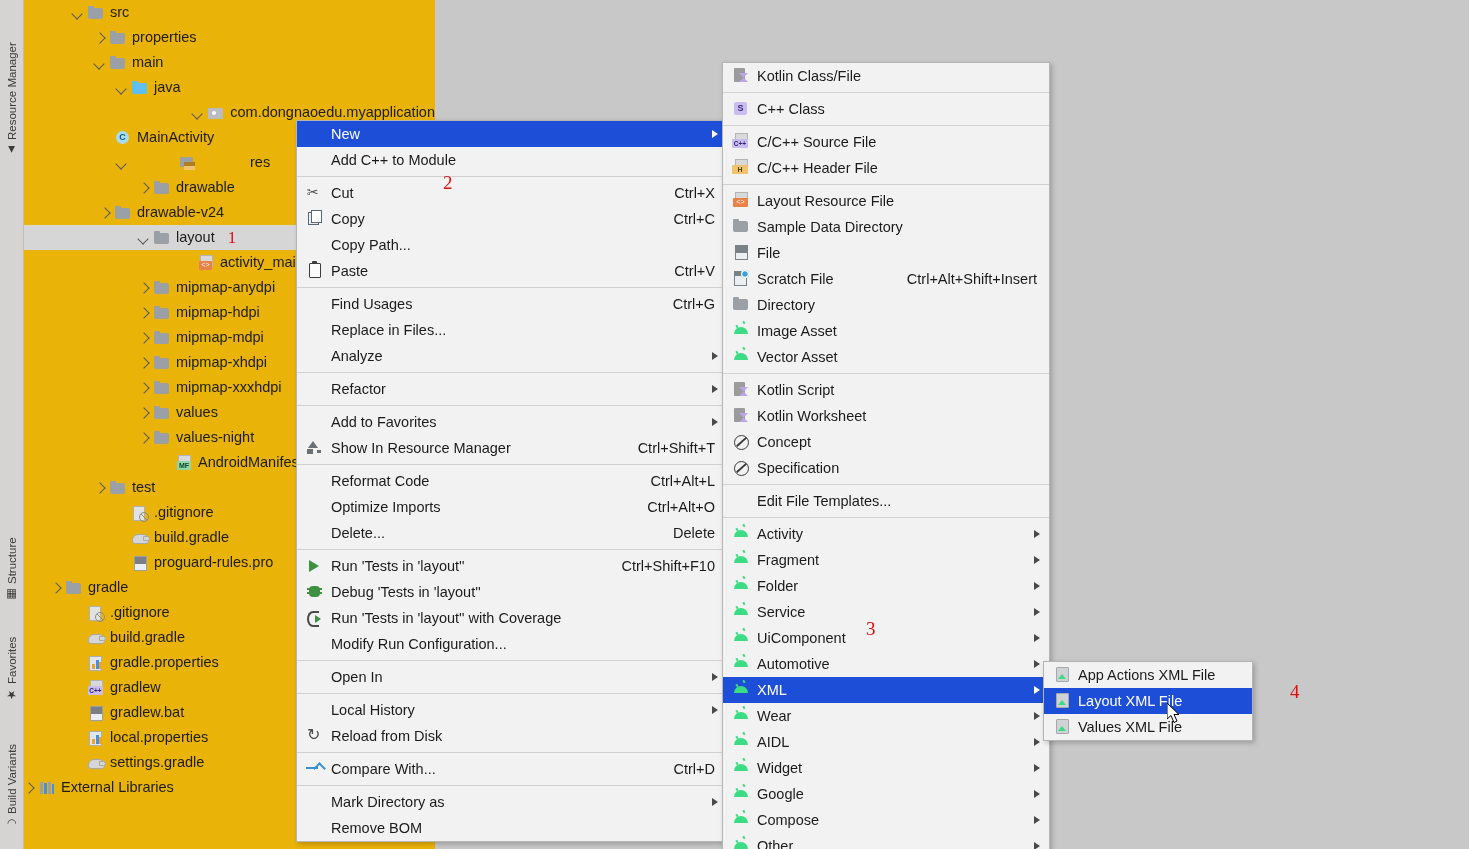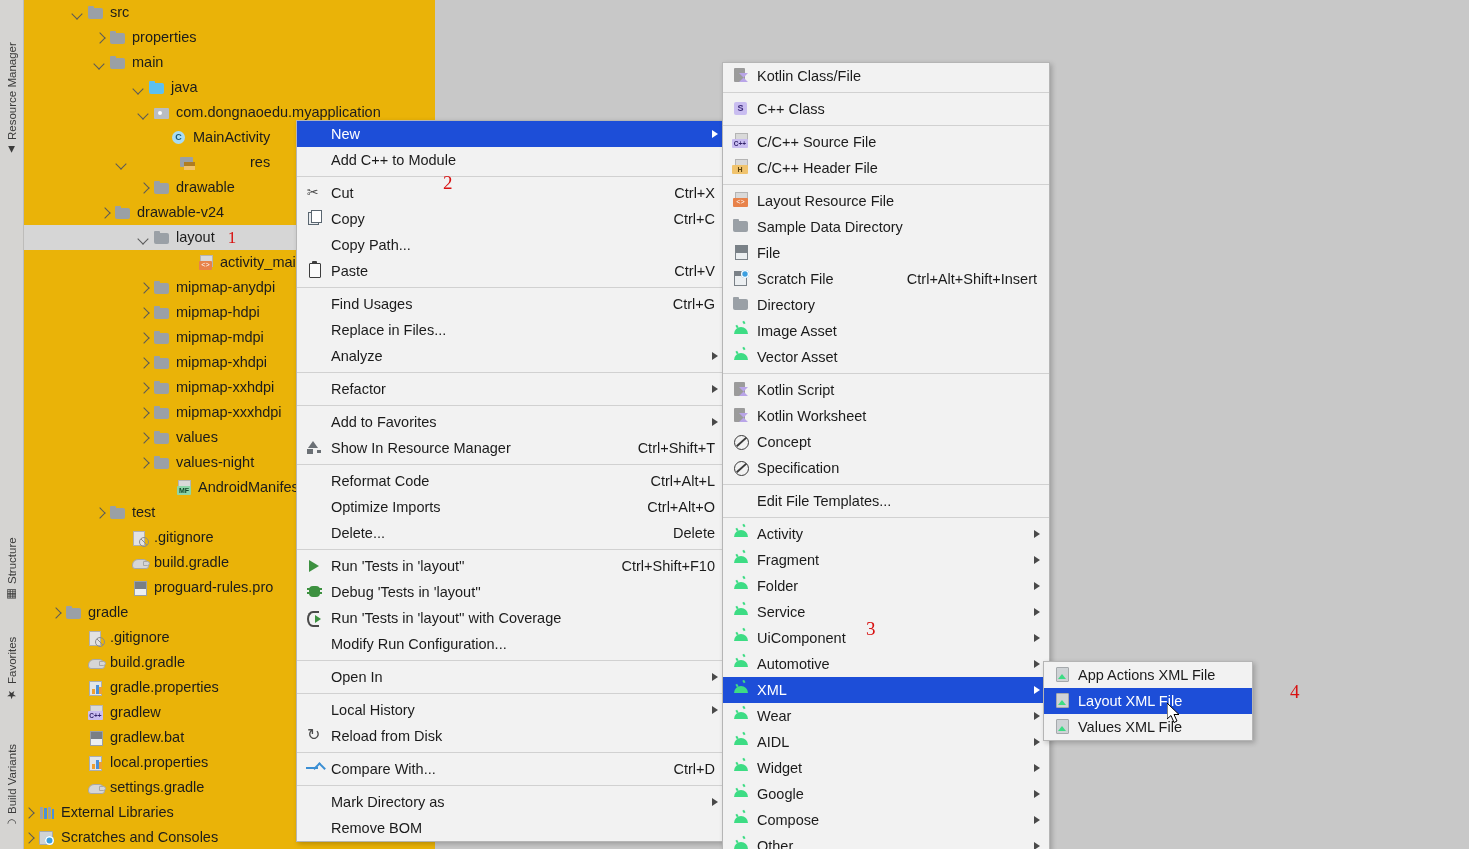--- a/index.html
+++ b/index.html
@@ -430,31 +430,31 @@
       <div class="trow" style="padding-left: 71px;">
         <span class="arrow right"></span>
         <span class="ticon ic-folder"></span>
         <span class="tlabel">properties</span>
       </div>
       <div class="trow" style="padding-left: 71px;">
         <span class="arrow down"></span>
         <span class="ticon ic-folder"></span>
         <span class="tlabel">main</span>
       </div>
-      <div class="trow" style="padding-left: 93px; margin-left: 17px;">
+      <div class="trow" style="padding-left: 93px;">
         <span class="arrow down"></span>
         <span class="ticon ic-folder-blue"></span>
         <span class="tlabel">java</span>
       </div>
-      <div class="trow" style="padding-left: 115px;">
+      <div class="trow" style="padding-left: 115px; justify-content: flex-end;">
         <span class="arrow down"></span>
         <span class="ticon ic-package"></span>
         <span class="tlabel">com.dongnaoedu.myapplication</span>
       </div>
-      <div class="trow" style="padding-left: 96px; margin-left: 36px;">
+      <div class="trow" style="padding-left: 76px;">
         <span class="arrow"></span>
         <span class="ticon ic-class"></span>
         <span class="tlabel">MainActivity</span>
       </div>
       <div class="trow" style="padding-left: 93px; gap: 48px;">
         <span class="arrow down"></span>
         <span class="ticon ic-folder-res"></span>
         <span class="tlabel">res</span>
       </div>
       <div class="trow" style="padding-left: 115px;">
@@ -494,25 +494,20 @@
         <span class="tlabel">mipmap-mdpi</span>
       </div>
       <div class="trow" style="padding-left: 115px;">
         <span class="arrow right"></span>
         <span class="ticon ic-folder"></span>
         <span class="tlabel">mipmap-xhdpi</span>
       </div>
       <div class="trow" style="padding-left: 115px;">
         <span class="arrow right"></span>
         <span class="ticon ic-folder"></span>
-        <span class="tlabel">mipmap-xxhdpi</span>
-      </div>
-      <div class="trow" style="padding-left: 115px;">
-        <span class="arrow right"></span>
-        <span class="ticon ic-folder"></span>
         <span class="tlabel">mipmap-xxxhdpi</span>
       </div>
       <div class="trow" style="padding-left: 115px;">
         <span class="arrow right"></span>
         <span class="ticon ic-folder"></span>
         <span class="tlabel">values</span>
       </div>
       <div class="trow" style="padding-left: 115px; align-items: center;">
         <span class="arrow right"></span>
         <span class="ticon ic-folder"></span>
@@ -580,25 +575,20 @@
       </div>
       <div class="trow" style="padding-left: 49px;">
         <span class="arrow"></span>
         <span class="ticon ic-gradle"></span>
         <span class="tlabel">settings.gradle</span>
       </div>
       <div class="trow">
         <span class="arrow right"></span>
         <span class="ticon ic-lib"></span>
         <span class="tlabel">External Libraries</span>
-      </div>
-      <div class="trow">
-        <span class="arrow right"></span>
-        <span class="ticon ic-scratch"></span>
-        <span class="tlabel">Scratches and Consoles</span>
       </div>
     </div>
 </div>
 <div id="proj-scroll-strip" class="abs"></div>
 
 <div id="context-menu" class="menu">
     <div class="mrow hl">
       <span class="micon "></span>
       <span class="mlabel">New</span>
       <span class="marr"></span>

